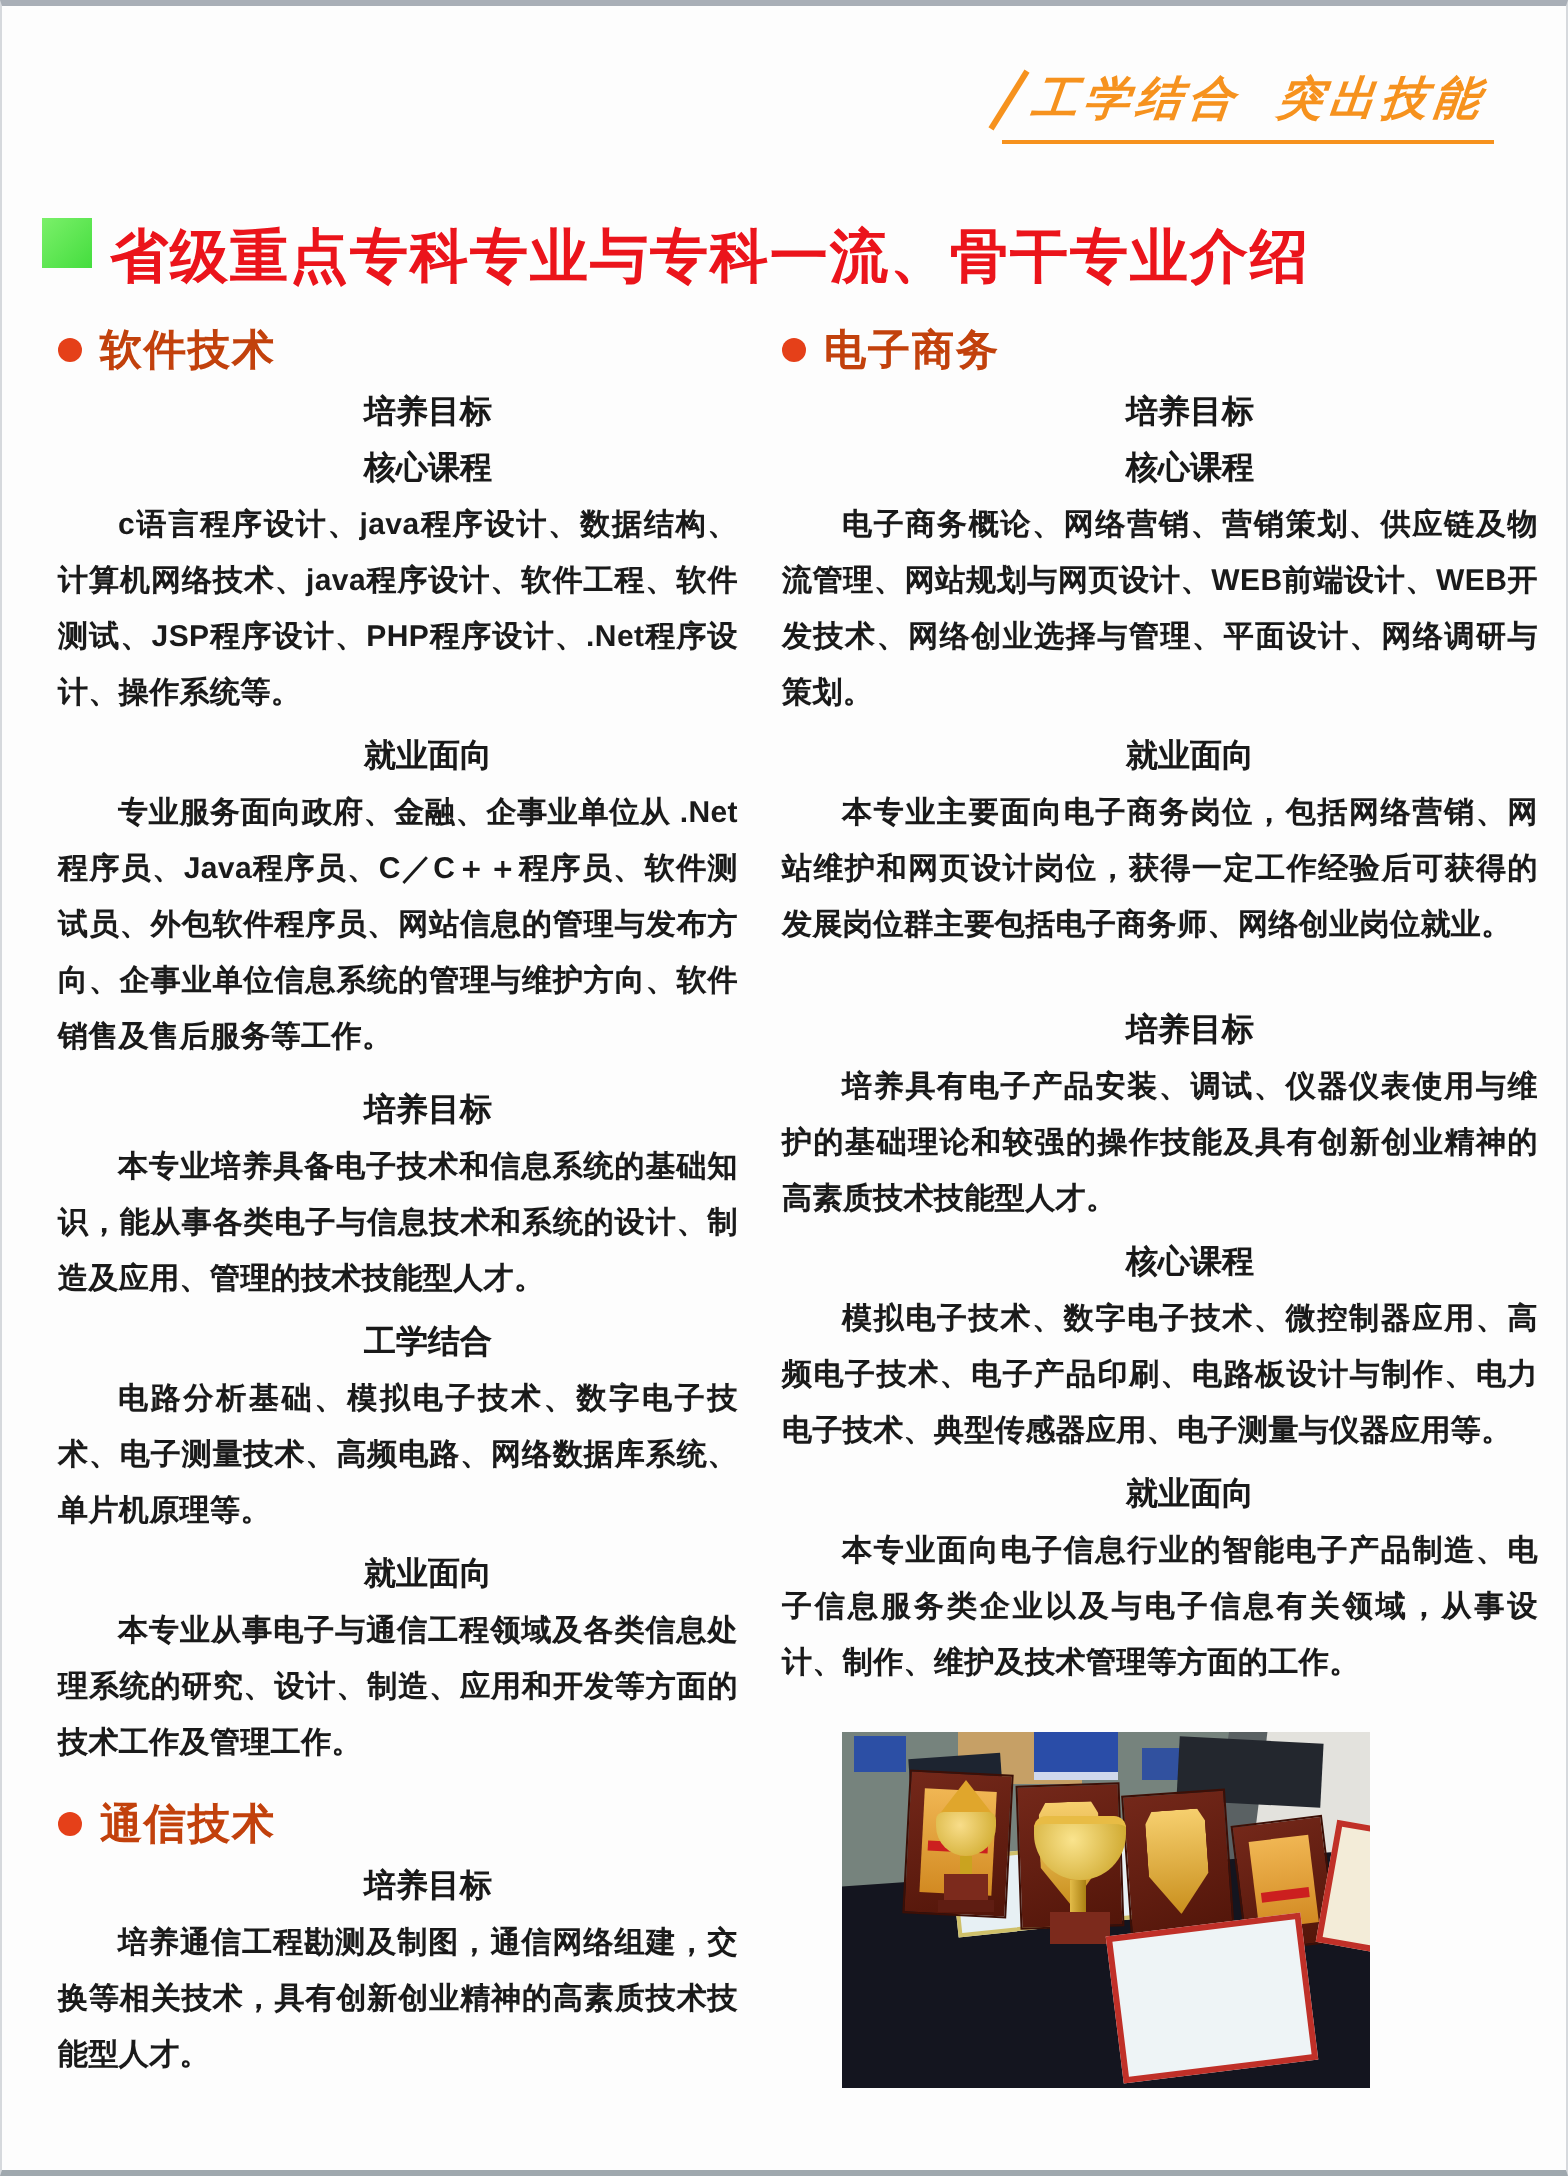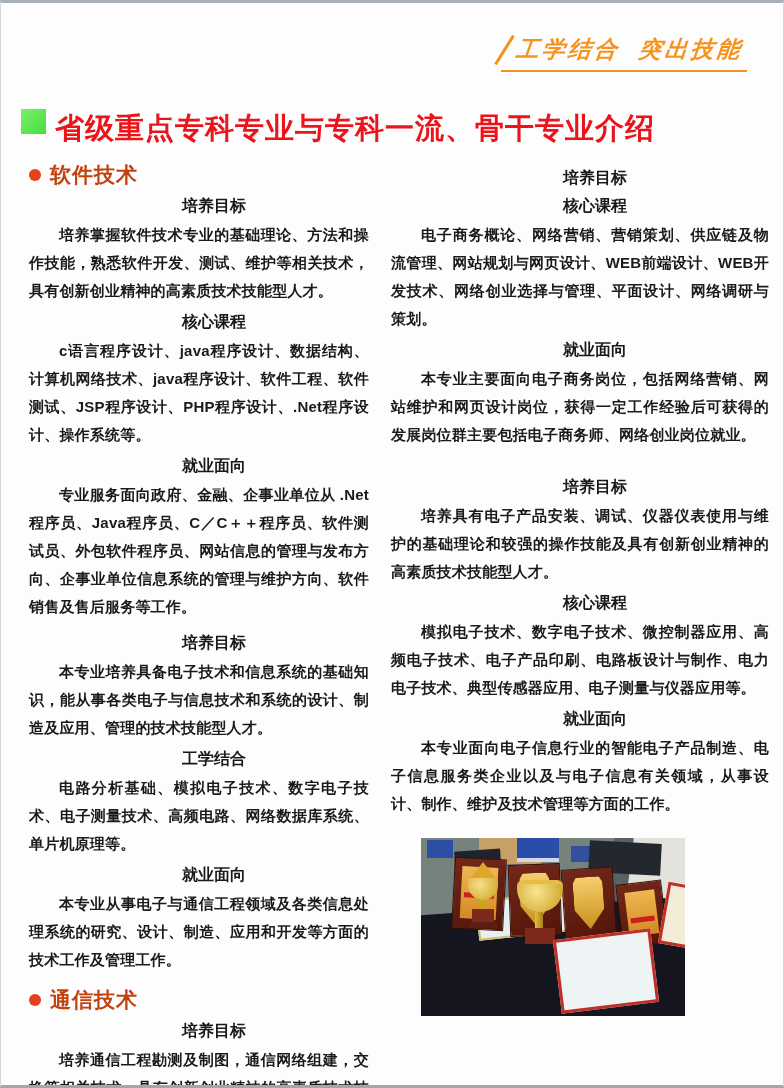--- a/index.html
+++ b/index.html
@@ -97,21 +97,20 @@
   <div class="columns">
 
     <div class="col-left">
 
       <section class="major">
         <div class="major-head">
           <span class="bullet"></span>
           <span class="major-name">软件技术</span>
         </div>
         <h4 class="label">培养目标</h4>
-        <p class="para">培养掌握软件技术专业的基础理论、方法和操作技能，熟悉软件开发、测试、维护等相关技术，具有创新创业精神的高素质技术技能型人才。</p>
         <h4 class="label">核心课程</h4>
         <p class="para">c语言程序设计、java程序设计、数据结构、计算机网络技术、java程序设计、软件工程、软件测试、JSP程序设计、PHP程序设计、.Net程序设计、操作系统等。</p>
         <h4 class="label">就业面向</h4>
         <p class="para">专业服务面向政府、金融、企事业单位从 .Net程序员、Java程序员、C／C＋＋程序员、软件测试员、外包软件程序员、网站信息的管理与发布方向、企事业单位信息系统的管理与维护方向、软件销售及售后服务等工作。</p>
       </section>
 
       <section class="major">
         <h4 class="label">培养目标</h4>
         <p class="para">本专业培养具备电子技术和信息系统的基础知识，能从事各类电子与信息技术和系统的设计、制造及应用、管理的技术技能型人才。</p>
         <h4 class="label">工学结合</h4>
@@ -128,20 +127,24 @@
         <h4 class="label">培养目标</h4>
         <p class="para">培养通信工程勘测及制图，通信网络组建，交换等相关技术，具有创新创业精神的高素质技术技能型人才。</p>
 
       </section>
 
     </div>
 
     <div class="col-right">
 
       <section class="major">
+        <div class="major-head">
+          <span class="bullet"></span>
+          <span class="major-name">电子商务</span>
+        </div>
         <h4 class="label">培养目标</h4>
         <h4 class="label">核心课程</h4>
         <p class="para">电子商务概论、网络营销、营销策划、供应链及物流管理、网站规划与网页设计、WEB前端设计、WEB开发技术、网络创业选择与管理、平面设计、网络调研与策划。</p>
         <h4 class="label">就业面向</h4>
         <p class="para">本专业主要面向电子商务岗位，包括网络营销、网站维护和网页设计岗位，获得一定工作经验后可获得的发展岗位群主要包括电子商务师、网络创业岗位就业。</p>
       </section>
 
       <section class="major major-applied">
         <h4 class="label">培养目标</h4>
         <p class="para">培养具有电子产品安装、调试、仪器仪表使用与维护的基础理论和较强的操作技能及具有创新创业精神的高素质技术技能型人才。</p>

